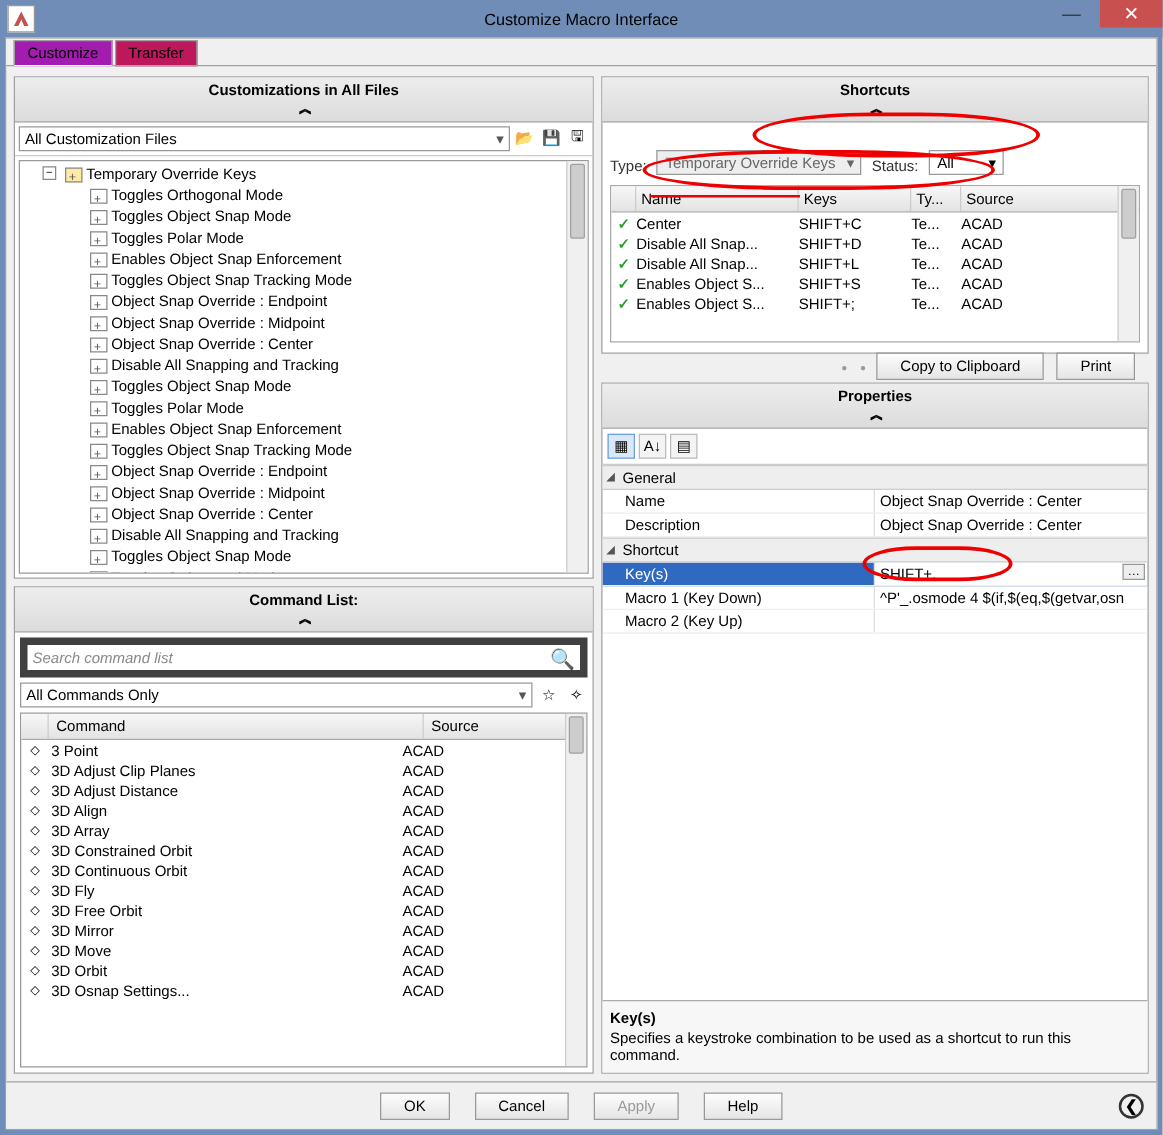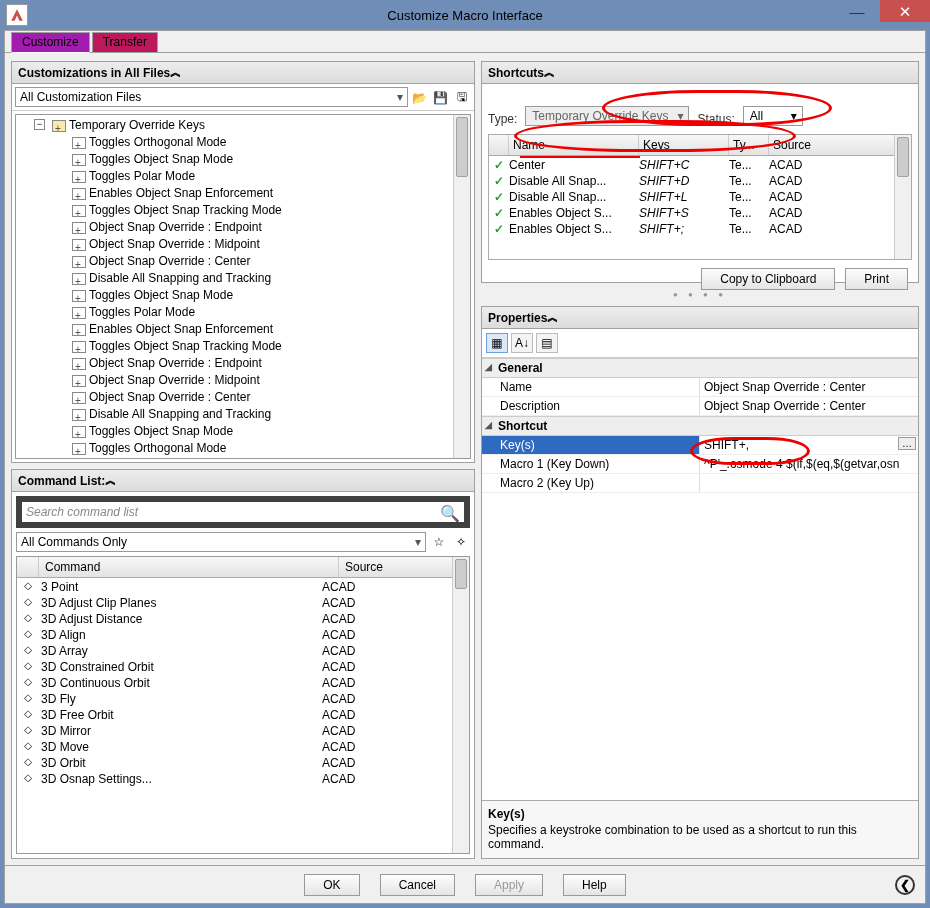--- a/index.html
+++ b/index.html
@@ -13,23 +13,23 @@
   .titlebar .win-btn.close { background:#c8504f; color:#fff; width:50px; height:22px; }
   .titlebar .win-btn span { font-size:15px; line-height:1; }
   .content { position:absolute; top:30px; left:4px; right:4px; bottom:4px; background:#f0f0f0; border:1px solid #a0a0a0; }
   .tabbar { display:flex; height:22px; background:#f0f0f0; border-bottom:1px solid #a0a0a0; padding-left:6px; }
   .tab { padding:2px 10px; border:1px solid #a0a0a0; background:#a21caf; border-bottom:1px solid #fff; position:relative; top:1px; margin-right:2px; cursor:pointer; }
   .tab.inactive { background:#be185d; border-bottom:1px solid #a0a0a0; }
   .main-area { position:absolute; top:24px; left:0; right:0; bottom:38px; display:flex; }
   .col-left { width: 476px; padding:6px; display:flex; flex-direction:column; gap:6px; }
   .col-right { flex:1; padding:6px 6px 6px 0; display:flex; flex-direction:column; gap:6px; }
   .panel { border:1px solid #a0a0a0; background:#fff; display:flex; flex-direction:column; }
-  .panel-header { background:linear-gradient(#ededed,#dcdcdc); border-bottom:1px solid #a0a0a0; padding:3px 6px; display:flex; align-items:center; justify-content:flex-start; font-weight:bold; }
+  .panel-header { background:linear-gradient(#ededed,#dcdcdc); border-bottom:1px solid #a0a0a0; padding:3px 6px; display:flex; align-items:center; justify-content:flex-start; font-weight:bold;flex-direction:column; }
   .chevron { font-family: monospace; cursor:pointer; font-size:11px; letter-spacing:-3px; }
-  .filter-row { padding:3px; display:flex; gap:3px; align-items:flex-end; border-bottom:1px solid #ccc; }
+  .filter-row { padding:3px; display:flex; gap:3px; align-items:flex-start; border-bottom:1px solid #ccc; }
   .dropdown { flex:1; border:1px solid #999; background:#fff; padding:2px 18px 2px 4px; position:relative; cursor:pointer; }
   .dropdown::after { content:"▾"; position:absolute; right:4px; top:2px; color:#555; }
   .iconbtn { width:18px; height:18px; display:flex; align-items:center; justify-content:center; cursor:pointer; }
   .tree-wrap { flex:1; overflow:hidden; position:relative; border:1px solid #999; margin:3px; }
   .tree { position:absolute; top:0; left:0; right:17px; bottom:0; overflow:hidden; padding:2px 0; }
   .tree-item { padding:0 0 0 56px; white-space:nowrap; cursor:pointer; position:relative; line-height:17px; height:17px; }
   .tree-item.root { padding-left:36px; }
   .tree-item .twist { position:absolute; left:38px; width:11px; height:11px; border:1px solid #888; background:#fff; top:2px; display:flex; align-items:center; justify-content:center; font-size:9px; line-height:1; }
   .tree-item.root .twist { left:18px; }
   .tree-item .node-icon { display:inline-block; width:14px; height:12px; background:#fff; border:1px solid #888; margin-right:3px; vertical-align:middle; position:relative; }
@@ -54,31 +54,31 @@
   .select { border:1px solid #999; padding:2px 20px 2px 6px; background:#eee; position:relative; color:#666; min-width:160px;}
   .select::after{content:"▾"; position:absolute; right:5px; }
   .select.small{min-width:60px; background:#fff; color:#000;margin-top:16px;}
   .sc-table { border:1px solid #aaa; height:126px; position:relative; overflow:hidden; }
   .sc-head { display:flex; background:linear-gradient(#f7f7f7,#e3e3e3); border-bottom:1px solid #aaa; }
   .sc-h { padding:3px 4px; border-right:1px solid #ccc; }
   .sc-body { position:absolute; top:22px; left:0; right:17px; bottom:0; }
   .sc-r { display:flex; padding:1px 0; }
   .sc-check { width:20px; text-align:center; color:#2a9d2a; font-weight:bold; }
   .sc-name { width:130px; overflow:hidden; text-overflow:ellipsis; white-space:nowrap; }
-  .sc-keys { width:90px;font-style:italic; }
+  .sc-keys { width:90px; }
   .sc-type { width:40px; overflow:hidden; white-space:nowrap; }
   .sc-src { flex:1; }
   .sc-btns { display:flex; justify-content:flex-end; gap:10px; padding:8px 4px 2px; }
   .btn { border:1px solid #999; background:linear-gradient(#fdfdfd,#e5e5e5); padding:3px 18px; cursor:pointer; }
   .btn.disabled { color:#999; }
   .props-toolbar { padding:4px; display:flex; gap:3px; border-bottom:1px solid #ccc; }
   .props-toolbar .tb { width:22px; height:20px; border:1px solid #bbb; display:flex; align-items:center; justify-content:center; background:#f4f4f4; cursor:pointer;}
   .props-toolbar .tb.active { border:1px solid #6aa0e0; background:#dbe8f8; }
   .prop-grid { flex:1; overflow:auto; }
-  .pg-cat { background:#eee; padding:2px 4px 2px 16px; font-weight:bold; border-top:1px solid #ccc; border-bottom:1px solid #ccc; position:relative;}
+  .pg-cat { background:#eee; padding:2px 4px 2px 16px; font-weight:normal; border-top:1px solid #ccc; border-bottom:1px solid #ccc; position:relative;}
   .pg-cat::before { content:"◢"; position:absolute; left:3px; font-size:9px; color:#555; top:3px;}
   .pg-row { display:flex; border-bottom:1px solid #eee; }
   .pg-row.sel { background:#2f6ac0; color:#fff; }
   .pg-row.sel .pg-val { background:#fff; color:#000; }
   .pg-name { width:50%; padding:2px 4px 2px 18px; border-right:1px solid #ddd; }
   .pg-val { flex:1; padding:2px 4px; position:relative; overflow:hidden; white-space:nowrap; }
   .pg-val .ellipsis-btn { position:absolute; right:2px; top:1px; border:1px solid #999; background:#eee; width:18px; text-align:center; font-size:10px; cursor:pointer;}
   .prop-desc { border-top:1px solid #aaa; padding:6px; background:#f7f7f7; min-height:58px; }
   .prop-desc .pd-title { font-weight:bold; margin-bottom:2px; }
   .dots-separator { text-align:center; color:#999; letter-spacing:4px; font-size:8px; padding:1px 0; }

